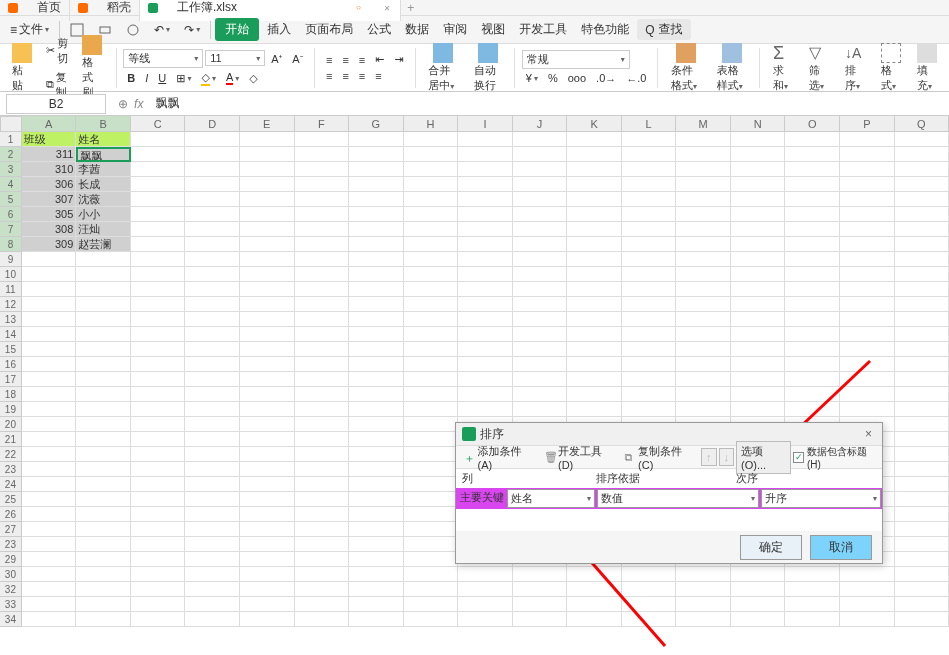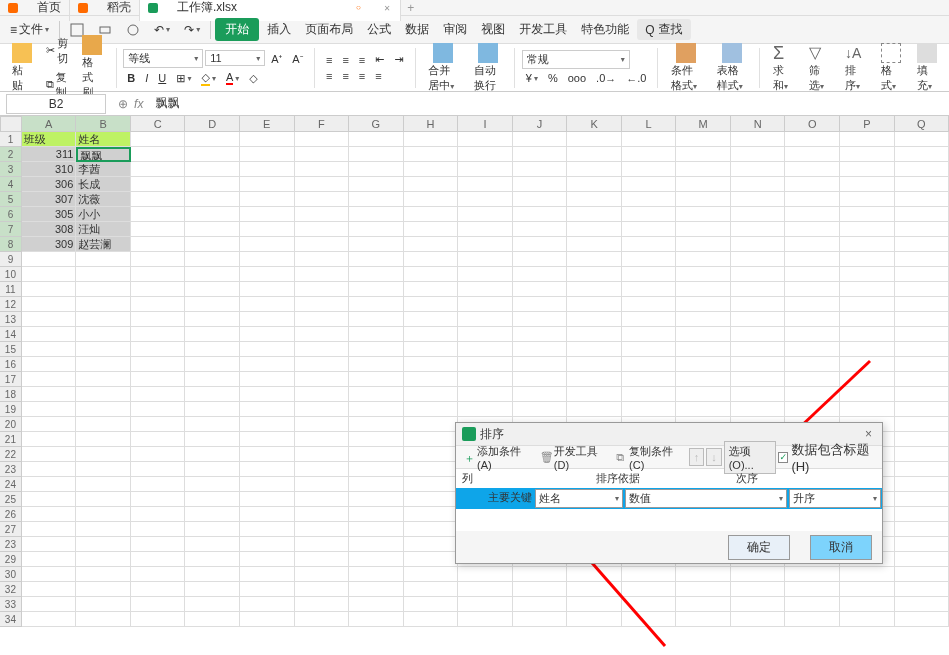--- a/index.html
+++ b/index.html
@@ -55,24 +55,24 @@
   .dialog-close { margin-left: auto; cursor: pointer; color: #666; padding: 0 4px; }
   .dialog-toolbar { height: 24px; display: flex; align-items: center; padding: 0 4px; gap: 2px; background: #f7f7f7; border-top: 1px solid #ddd; border-bottom: 1px solid #ddd; }
   .dbtn { padding: 2px 4px; display: flex; align-items: center; gap: 2px; cursor: pointer; font-size: 11px; }
   .dbtn.raised { border: 1px solid #bbb; background: #eee; }
   .dbtn .dic { width: 12px; height: 12px; display: inline-block; }
   .chk { width: 11px; height: 11px; border: 1px solid #888; display: inline-flex; align-items: center; justify-content: center; font-size: 9px; color: #1a9c5a; background:#fff; }
   .dialog-headers { display: flex; font-size: 11px; padding: 2px 0; background:#fff; }
   .dcol1 { width: 140px; padding-left: 6px; }
   .dcol2 { width: 140px; }
   .dcol3 { flex: 1; }
-  .dialog-row { display: flex; background:#0ea5e9;padding-left:28px; }
+  .dialog-row { display: flex; background:#d946ef; }
   .dsel { border: 1px solid #999; font-size: 11px; padding: 1px 3px; display: flex; justify-content: space-between; align-items: center; margin: 1px; background:#fff; }
   .dialog-body { height: 22px; background:#fff; }
-  .dialog-footer { height: 32px; display: flex; align-items: center; justify-content: flex-end; gap: 20px; padding: 0 10px; background:#f5f5f5; }
+  .dialog-footer { height: 32px; display: flex; align-items: center; justify-content: flex-end; gap: 8px; padding: 0 10px; background:#f5f5f5; }
   .fbtn { border: 1px solid #999; padding: 3px 18px; cursor: pointer; font-size: 12px; background:#7dd3fc; }
   .fbtn.primary { background: #e8f0f8; }
   
   .arrow { position: absolute; pointer-events: none; }
   .caret { font-size: 8px; color: #666; }
 </style>
 </head>
 <body>
 
 <div class="titlebar">
@@ -970,21 +970,21 @@
         </span>
       <span class="dbtn">
           <span class="dic" style="color:#888">⧉</span>
           <span>复制条件(C)</span>
         </span>
       <span class="dbtn raised" style="color:#bbb">↑</span>
       <span class="dbtn raised" style="color:#bbb">↓</span>
       <span class="dbtn raised">选项(O)...</span>
       <span style="margin-left:auto;display:flex;align-items:center;gap:3px">
         <span class="chk">✓</span>
-        <span style="font-size:13px">数据包含标题(H)</span>
+        <span style="font-size:10px">数据包含标题(H)</span>
       </span>
     </div>
     <div class="dialog-headers">
       <div class="dcol1">列</div>
       <div class="dcol2">排序依据</div>
       <div class="dcol3">次序</div>
     </div>
     <div class="dialog-row">
       <div style="width:140px; display:flex">
         <span style="font-size:11px;padding:2px 2px 2px 4px">主要关键</span>

